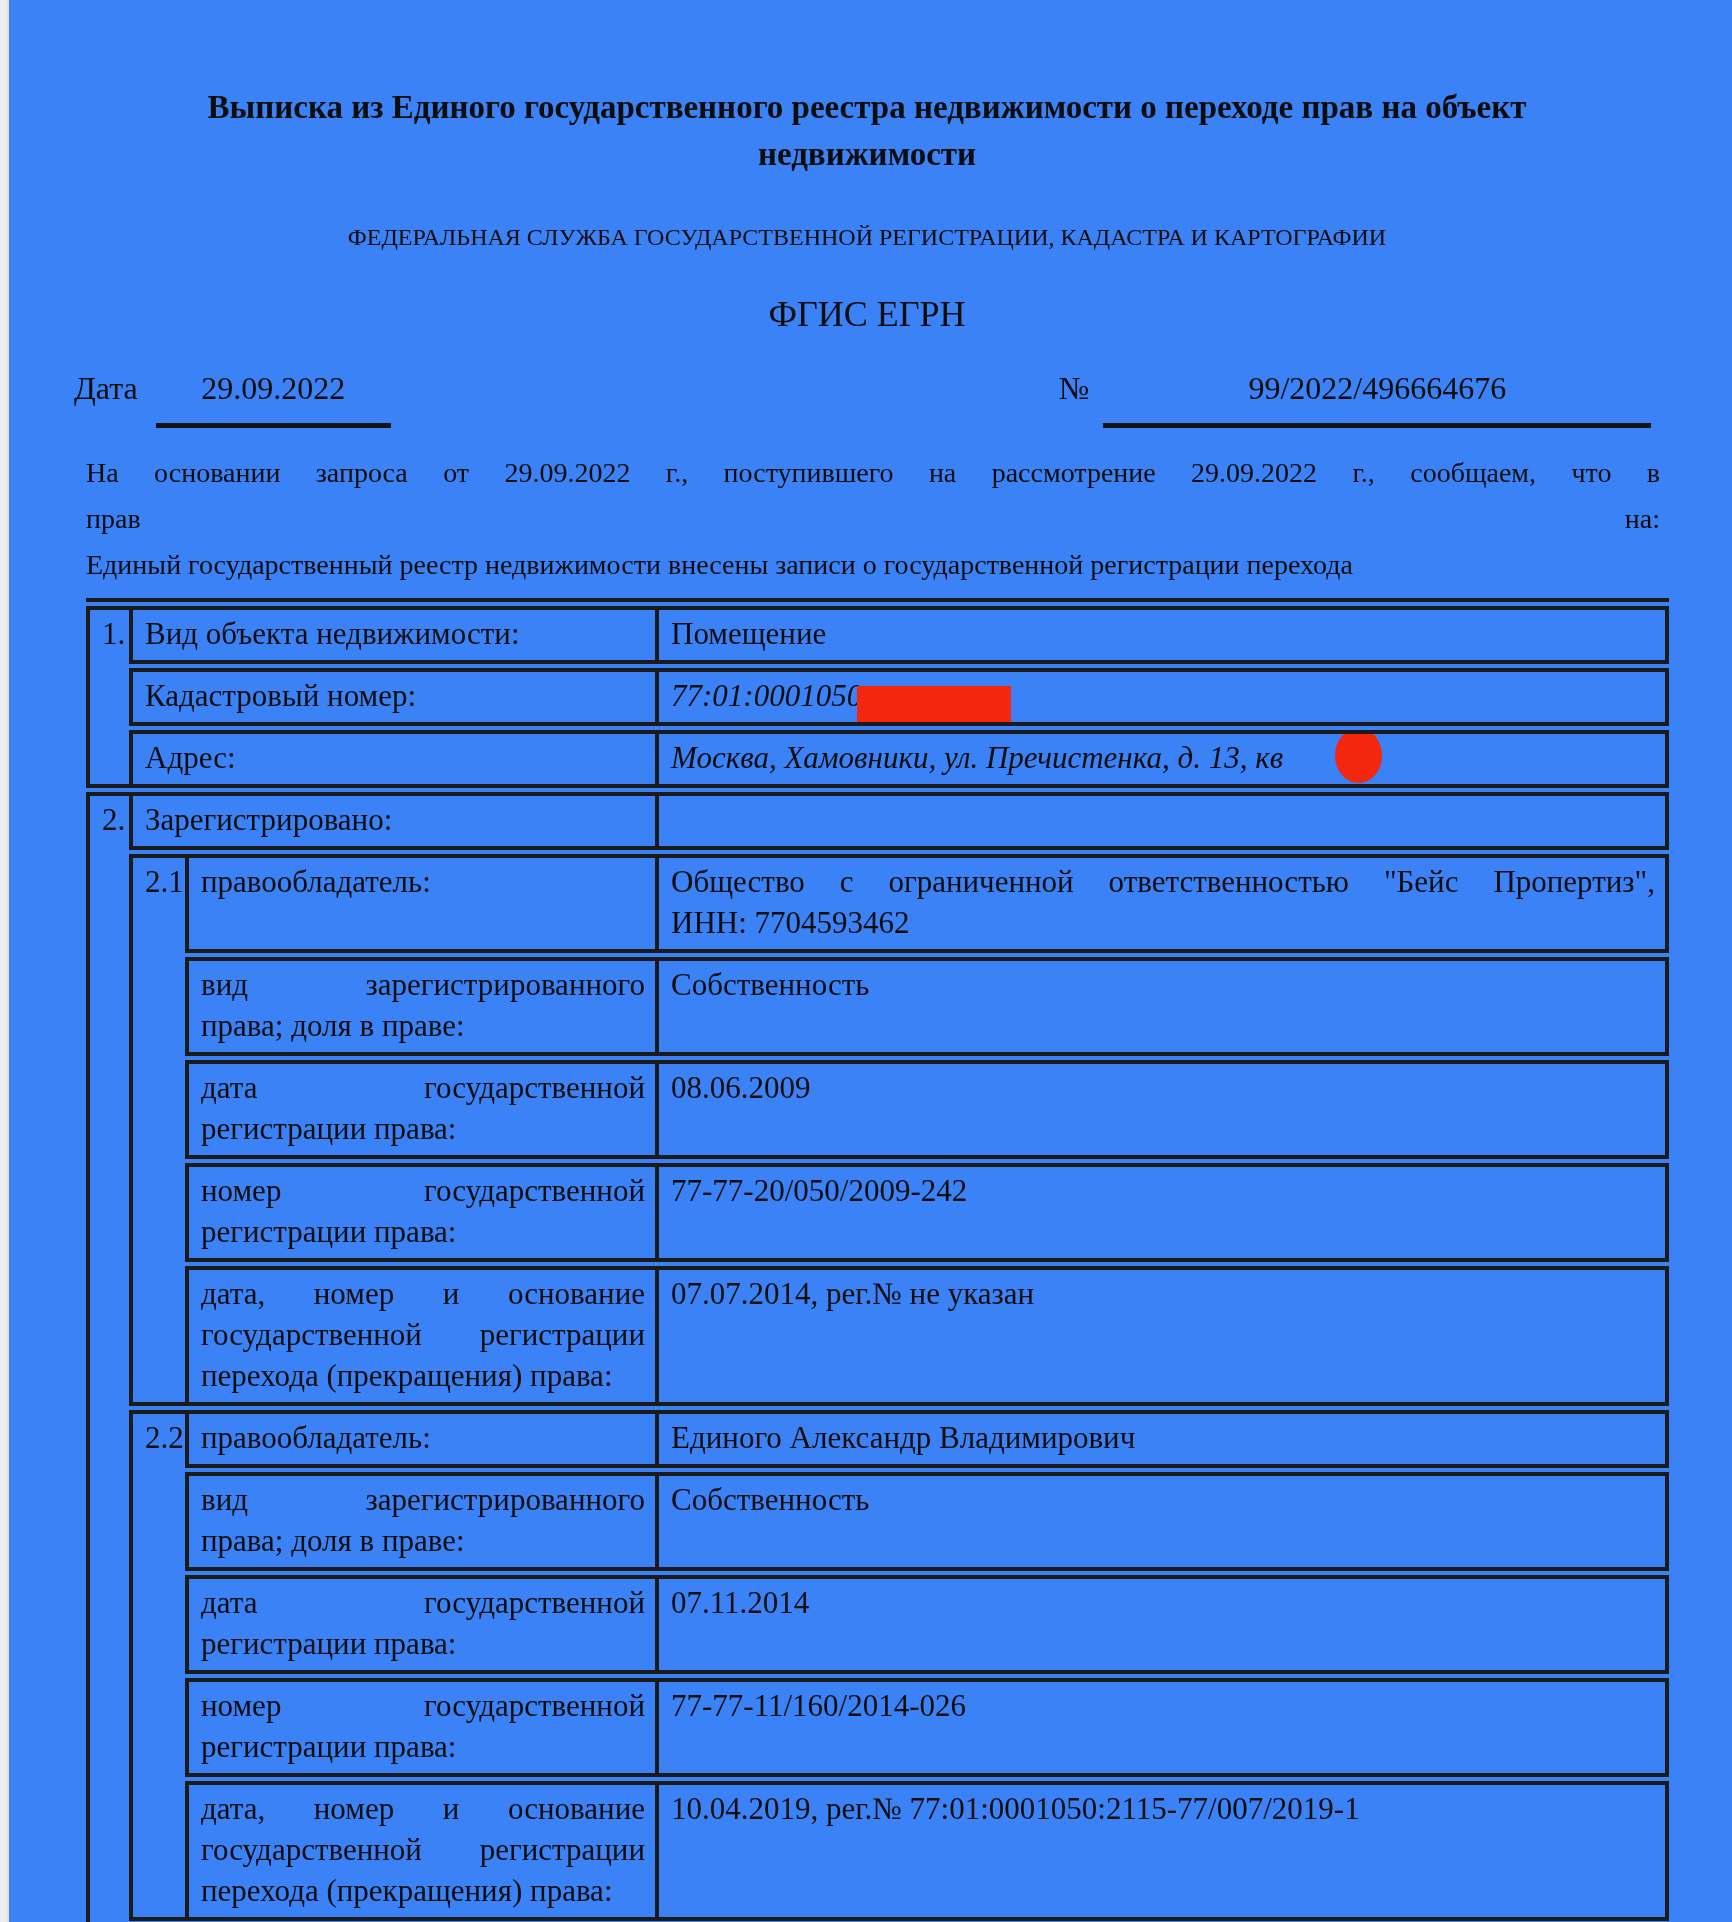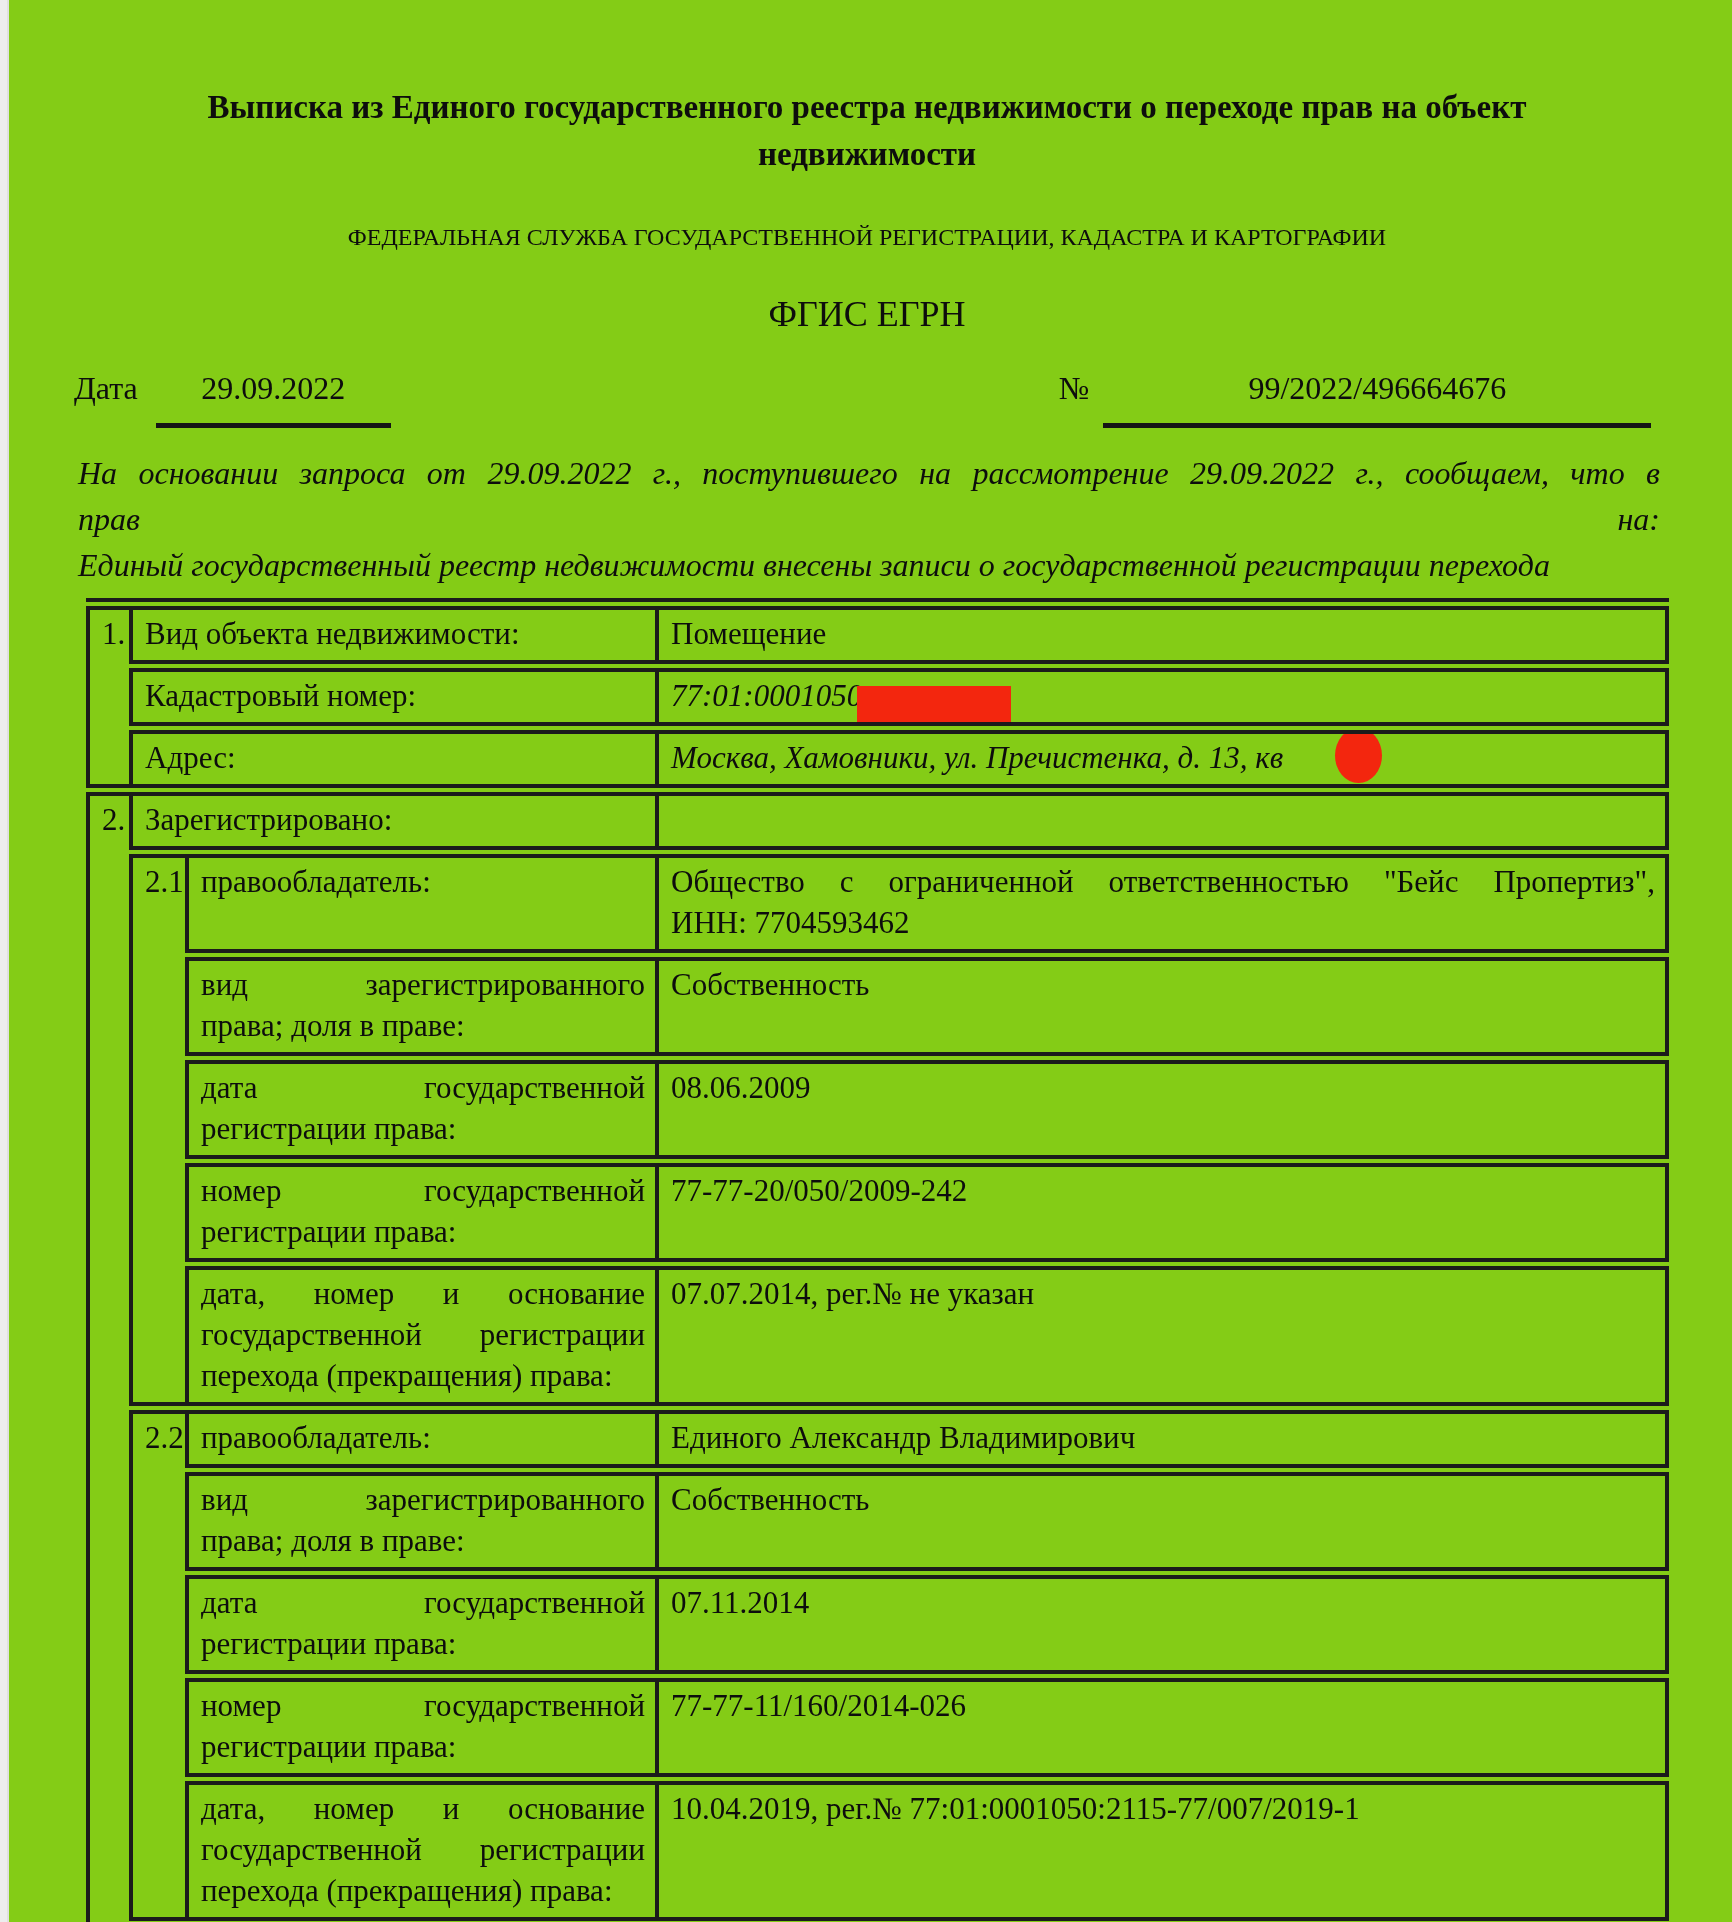--- a/index.html
+++ b/index.html
@@ -2,21 +2,21 @@
 <html lang="ru"><head>
 <meta charset="utf-8">
 <style>
   html, body { margin: 0; padding: 0; background: #ffffff; }
   * { box-sizing: border-box; }
   .page {
     position: relative;
     width: 1732px;
     height: 1922px;
     overflow: hidden;
-    background: #84cc16;
+    background: #3b82f6;
     color: #0d0d0d;
     font-family: "Liberation Serif", "DejaVu Serif", serif;
   }
   .edge-strip {
     position: absolute; left: 0; top: 0;
     width: 9px; height: 100%;
     background: #ededed;
     border-right: 2px solid #e0e0e0;
   }
   .content { padding: 84px 72px 0 74px; }
@@ -44,22 +44,22 @@
   .uline {
     display: inline-block; text-align: center;
     border-bottom: 5px solid #151515;
     padding-bottom: 16px;
   }
   .uline-date { width: 235px; margin-left: 18px; }
   .meta-number-label { margin-left: 668px; }
   .uline-number { width: 548px; margin-left: 14px; }
 
   .intro {
-    margin: 22px 0 0 4px;
-    font-size: 32px; line-height: 46px; font-style: italic;
+    margin: 22px 0 0 12px;
+    font-size: 28px; line-height: 46px;
   }
   .just .line:not(:last-child) {
     text-align: justify;
     text-align-last: justify;
   }
 
   table.egrn {
     border-collapse: collapse;
     table-layout: fixed;
     width: 1579px;

